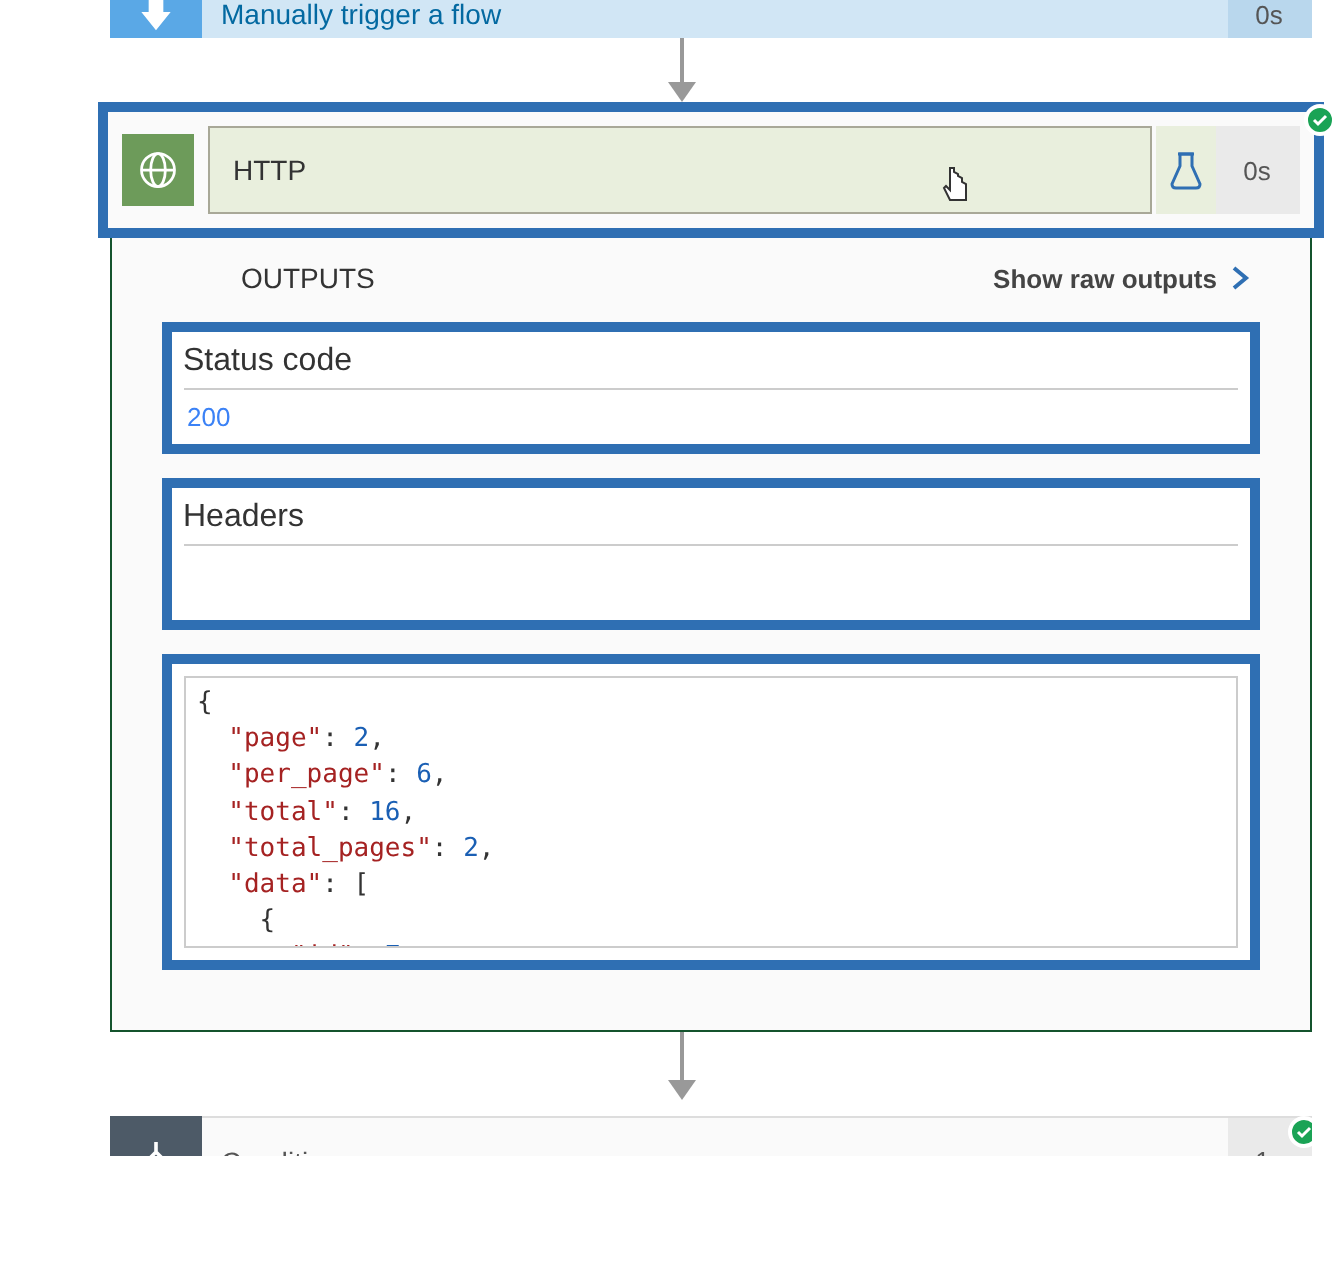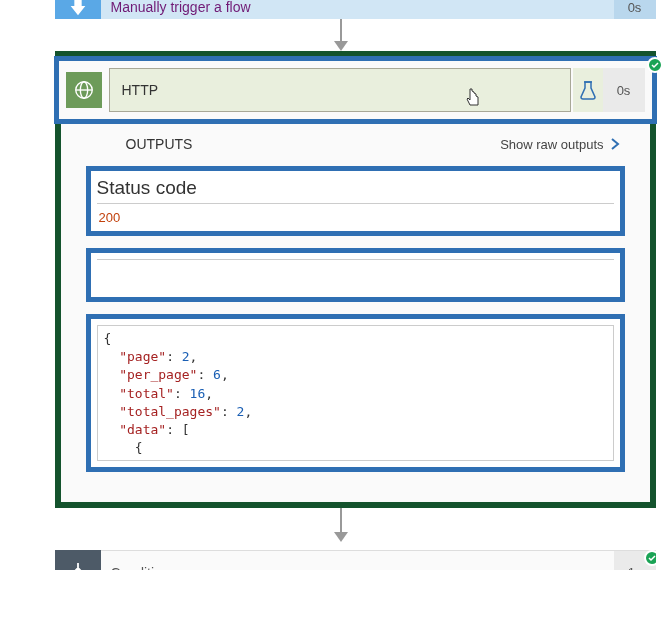--- a/index.html
+++ b/index.html
@@ -47,21 +47,21 @@
       margin-top: -8px;
     }
     .trigger-title {
       flex: 1;
       background: #d1e6f5;
       height: 19px;
       display: flex;
       align-items: flex-start;
       padding-left: 10px;
       font-size: 14px;
-      color: #701a75;
+      color: #0369a1;
       overflow: hidden;
       line-height: 1;
     }
     .trigger-time {
       width: 42px;
       background: #b9d7ed;
       height: 19px;
       display: flex;
       align-items: flex-start;
       justify-content: center;
@@ -83,21 +83,21 @@
       width: 0;
       height: 0;
       border-left: 7px solid transparent;
       border-right: 7px solid transparent;
       border-top: 10px solid #999;
     }
 
     .http-card-wrapper {
       width: 601px;
       margin-left: 40px;
-      border: 6px solid #14532d;
+      border: 1px solid #14532d;
       background: #fafafa;
     }
 
     .http-header-outer {
       border: 5px solid #2f6fb3;
       margin: -1px -7px 0 -7px;
       position: relative;
     }
     .http-header {
       display: flex;
@@ -196,41 +196,42 @@
       margin-bottom: 14px;
       padding: 0 4px;
       margin-left: 36px;
     }
     .show-raw {
       font-size: 13px;
       color: #444;
       display: flex;
       align-items: center;
       cursor: pointer;
+      font-weight: bold;
     }
     .show-raw svg {
       margin-left: 5px;
     }
 
     .field-box {
       border: 5px solid #2f6fb3;
       margin-bottom: 12px;
       padding: 6px;
       background: #fff;
     }
     .field-label {
-      font-size: 19px;
+      font-size: 16px;
       color: #333;
       margin-bottom: 4px;
     }
     .field-value {
       border-top: 1px solid #ccc;
       padding: 6px 2px 0px 2px;
       font-size: 13px;
-      color: #c2410c;
+      color: #3b82f6;
       background: #fff;
     }
     .headers-box .field-content {
       height: 32px;
       border-top: 1px solid #ccc;
       background: #fff;
     }
     .body-box .body-content {
       height: 136px;
       border: 1px solid #ccc;
@@ -364,20 +365,21 @@
             </svg>
         </span>
       </div>
 
       <div class="field-box">
         <div class="field-label">Status code</div>
         <div class="field-value">200</div>
       </div>
 
       <div class="field-box headers-box">
+        <div class="field-label">Headers</div>
         <div class="field-content"></div>
       </div>
 
       <div class="field-box body-box">
         <div class="body-content" id="body-json">{
   <span class="json-key">"page"</span>: <span class="json-num">2</span>,
   <span class="json-key">"per_page"</span>: <span class="json-num">6</span>,
   <span class="json-key">"total"</span>: <span class="json-num">16</span>,
   <span class="json-key">"total_pages"</span>: <span class="json-num">2</span>,
   <span class="json-key">"data"</span>: [

